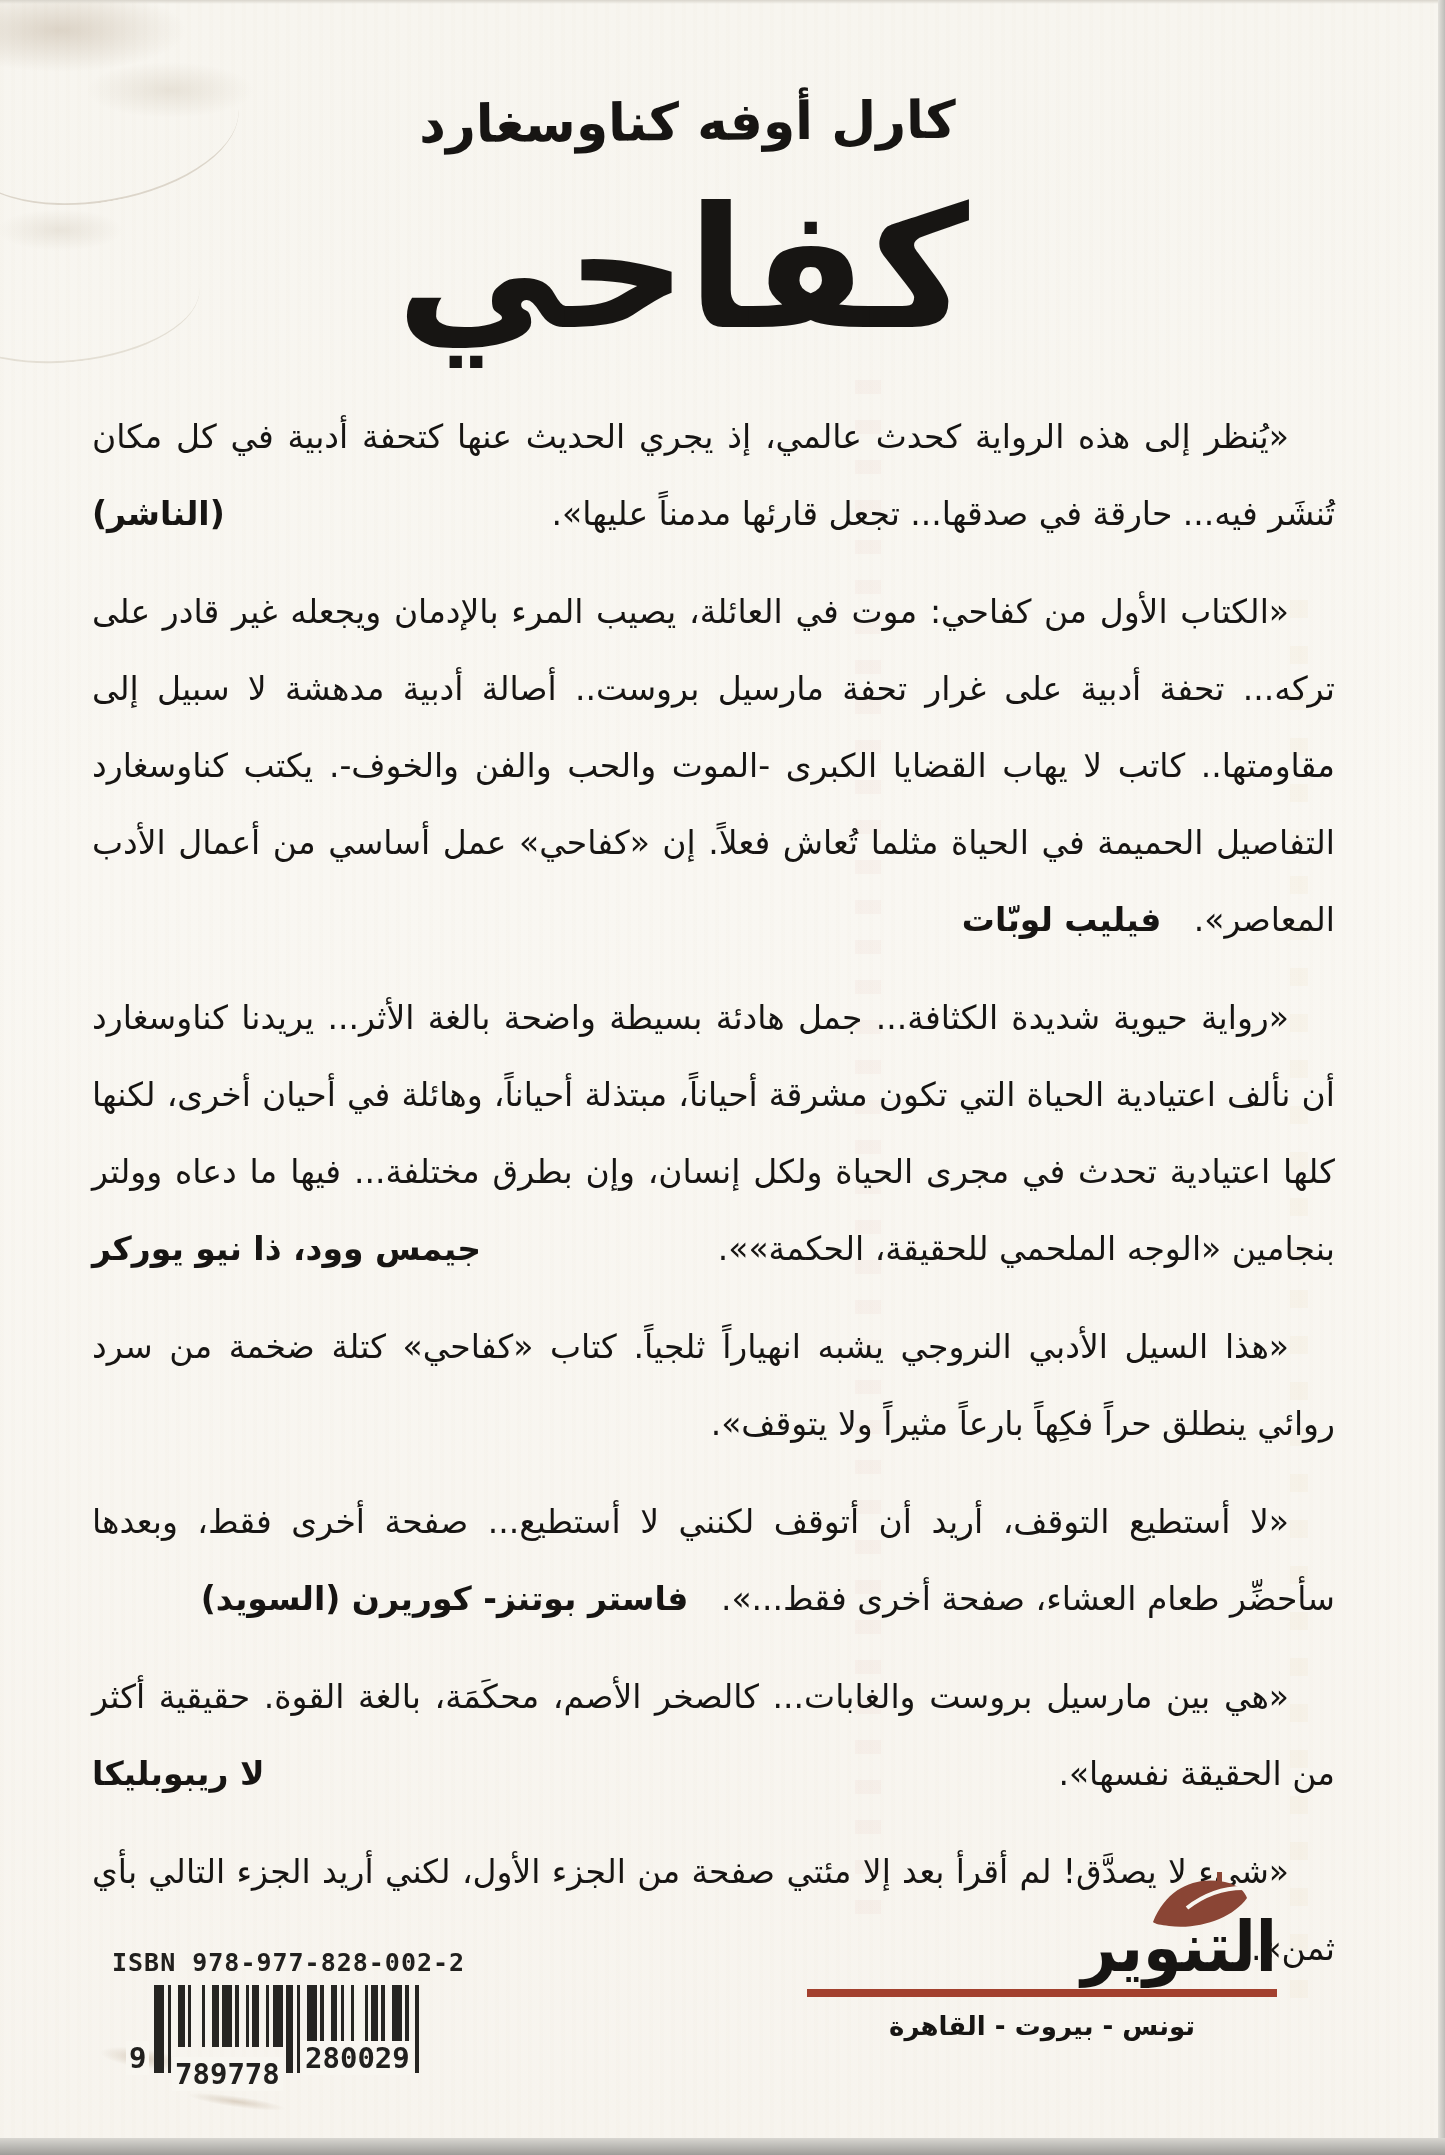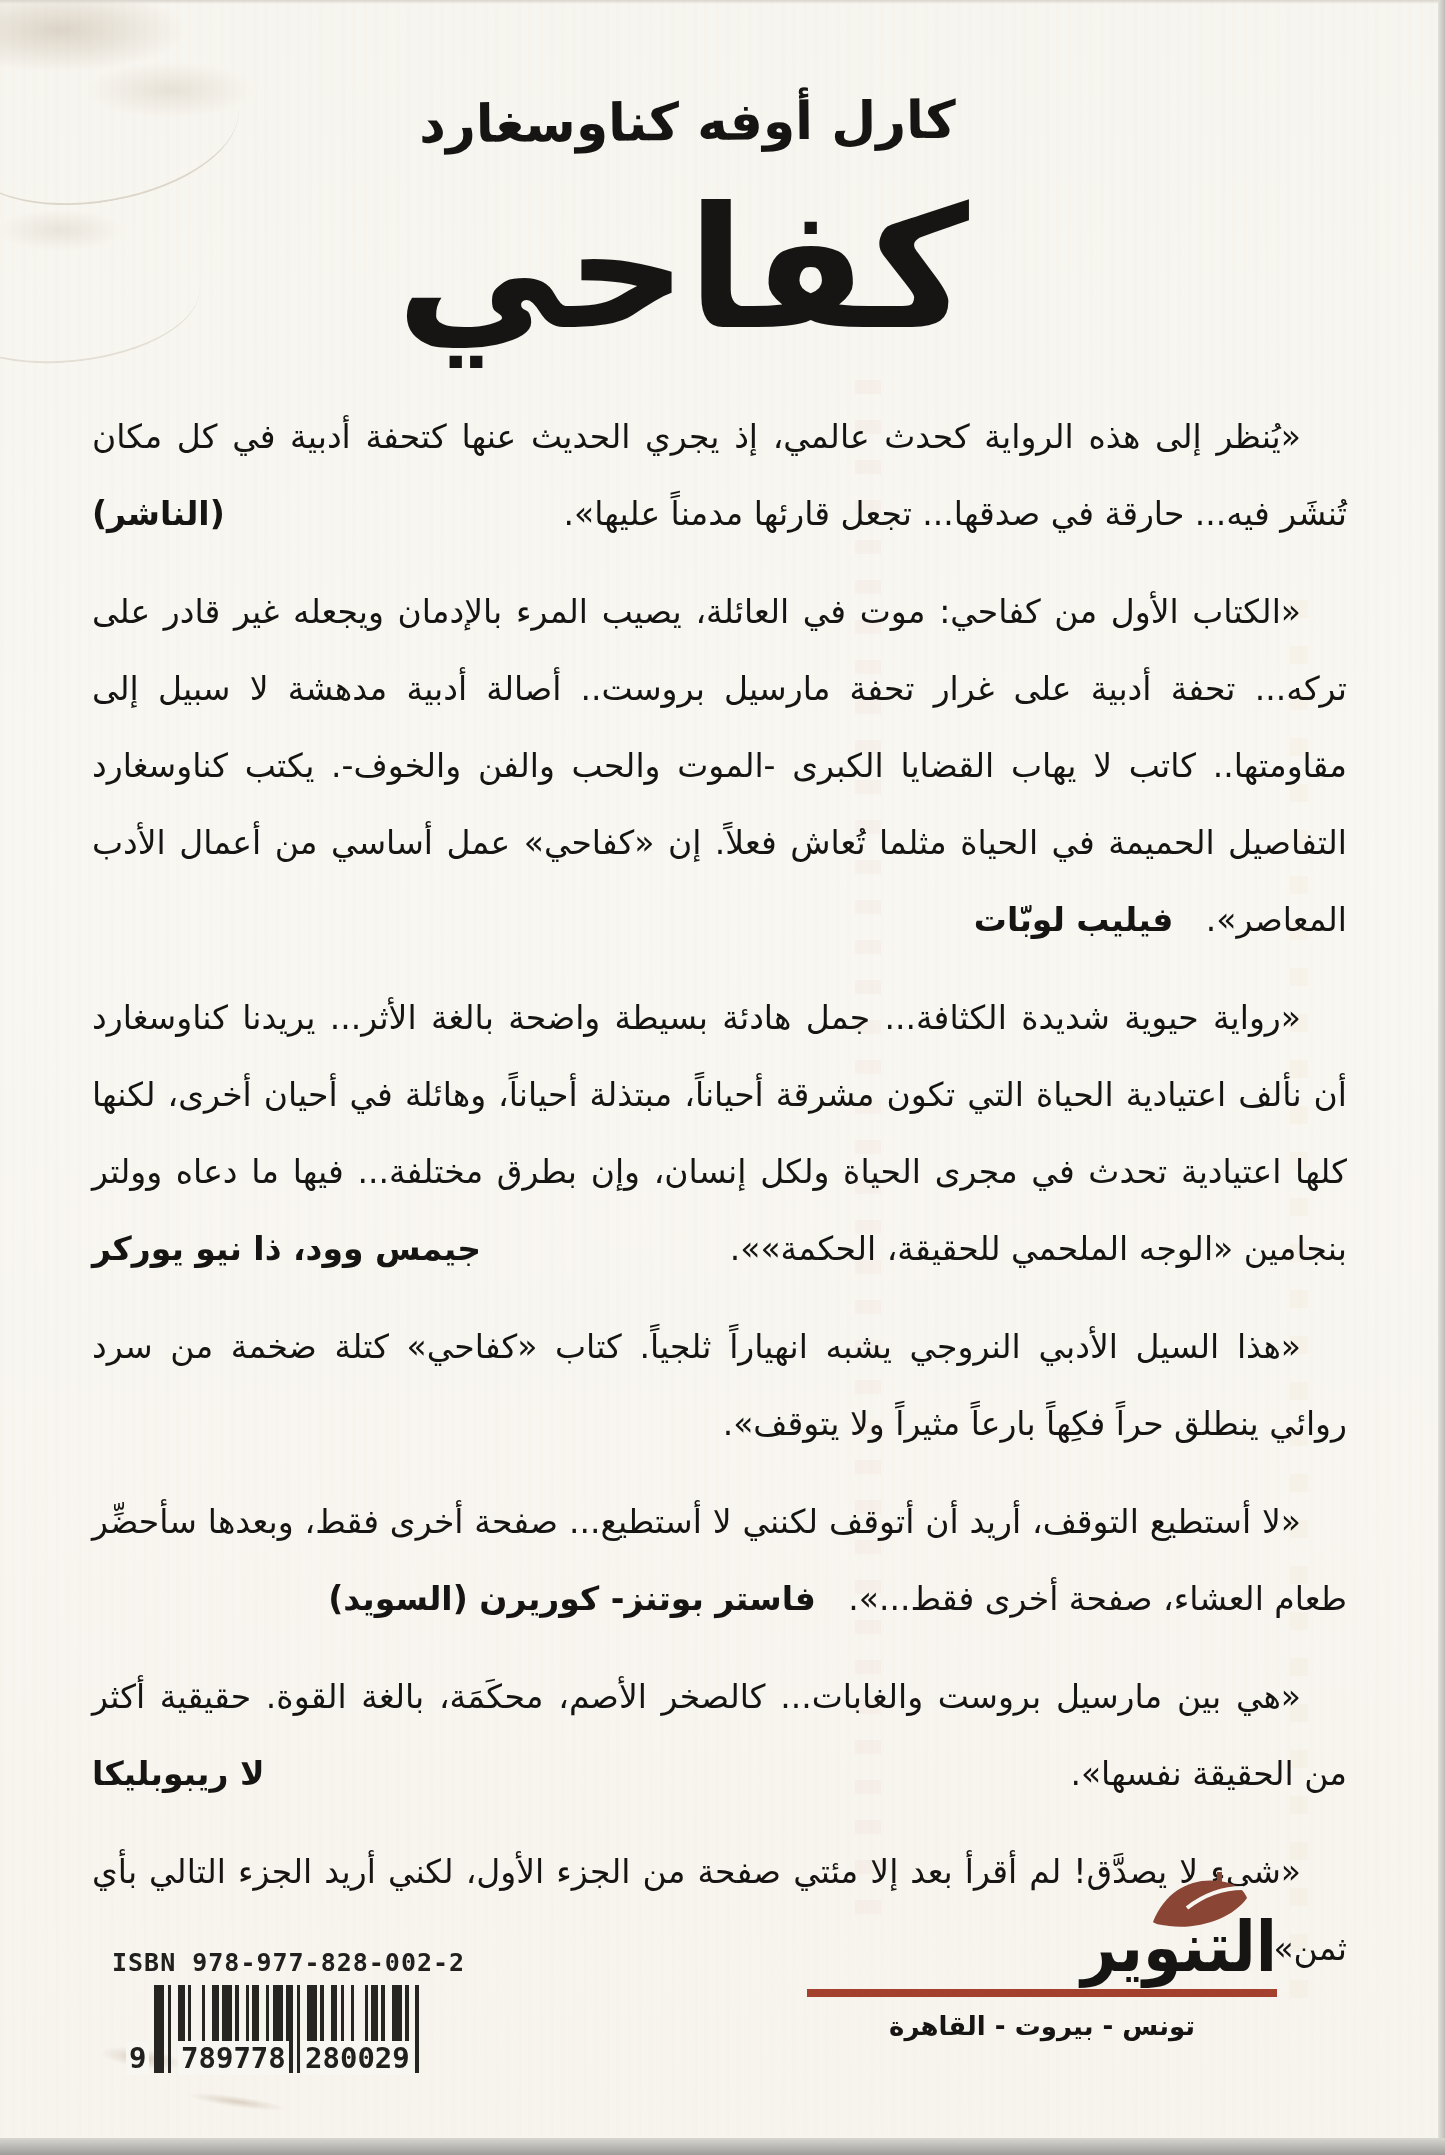--- a/index.html
+++ b/index.html
@@ -42,36 +42,36 @@
     position:absolute;top:148px;left:0;width:100%;text-align:center;
     font-size:168px;font-weight:bold;direction:rtl;line-height:1.45;
     transform:translateX(-40px);
   }
   
   .quotes{
     position:absolute;top:398px;left:92px;right:94px;
     direction:rtl;text-align:justify;
   }
   .quote{
-    margin:0 4px 21px 0;font-size:33px;line-height:77px;text-indent:46px;
+    margin:0 16px 21px 0;font-size:33px;line-height:77px;text-indent:46px;
   }
   .quote .attr{font-weight:bold;}
   .quote .attr.float{float:left;text-indent:0;}
   .quote .attr.inline{margin-right:22px;}
   
   .isbn-block{position:absolute;left:112px;top:1948px;width:340px;}
   .isbn-label{font-family:"DejaVu Sans Mono", monospace;font-size:25px;font-weight:bold;color:#21201e;letter-spacing:1px;white-space:nowrap;}
   .barcode{position:relative;margin-top:8px;margin-left:14px;height:96px;width:310px;}
   .bars{position:absolute;left:28px;top:0;height:90px;white-space:nowrap;font-size:0;}
   .bars span{display:inline-block;height:62px;vertical-align:top;}
   .bars span.bar{background:#262522;}
   .bars span.tall{height:88px;}
   .bc-digit{position:absolute;top:56px;font-family:"DejaVu Sans Mono", monospace;font-size:29px;font-weight:bold;color:#21201e;background:#f8f6f0;padding:0 3px;z-index:2;white-space:nowrap;}
   .bc-9{left:0px;}
-  .bc-g1{left:52px;}
+  .bc-g1{left:46px;margin-top:16px;}
   .bc-g2{left:176px;}
   
   .pub-block{position:absolute;top:1918px;right:168px;width:470px;direction:rtl;}
   .pub-row{display:flex;flex-direction:row;align-items:flex-end;justify-content:flex-start;position:relative;}
   .pub-mark{position:relative;font-weight:900;font-size:62px;line-height:1.05;letter-spacing:-2px;transform:scaleY(1.12);transform-origin:bottom;margin-left:10px;}
   .pub-leaf{position:absolute;top:-46px;right:26px;width:104px;height:62px;}
   .pub-tagline{font-weight:bold;font-size:42px;line-height:1.1;padding-bottom:4px;}
   .pub-underline{height:8px;width:100%;margin-top:6px;background:#a3402e;}
   .pub-cities{font-weight:bold;font-size:26px;text-align:center;margin-top:14px;letter-spacing:1px;}
 </style>

